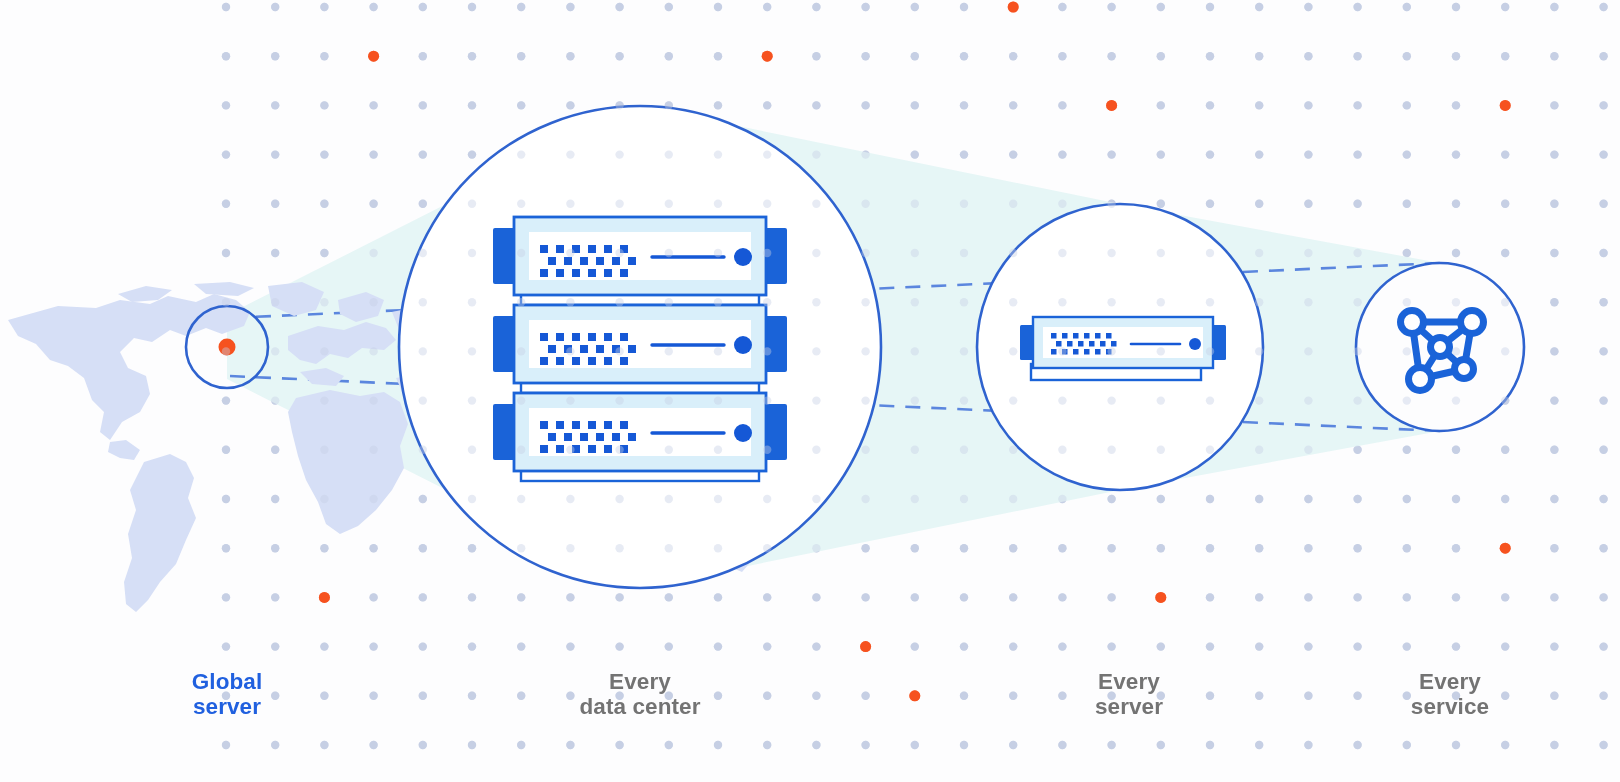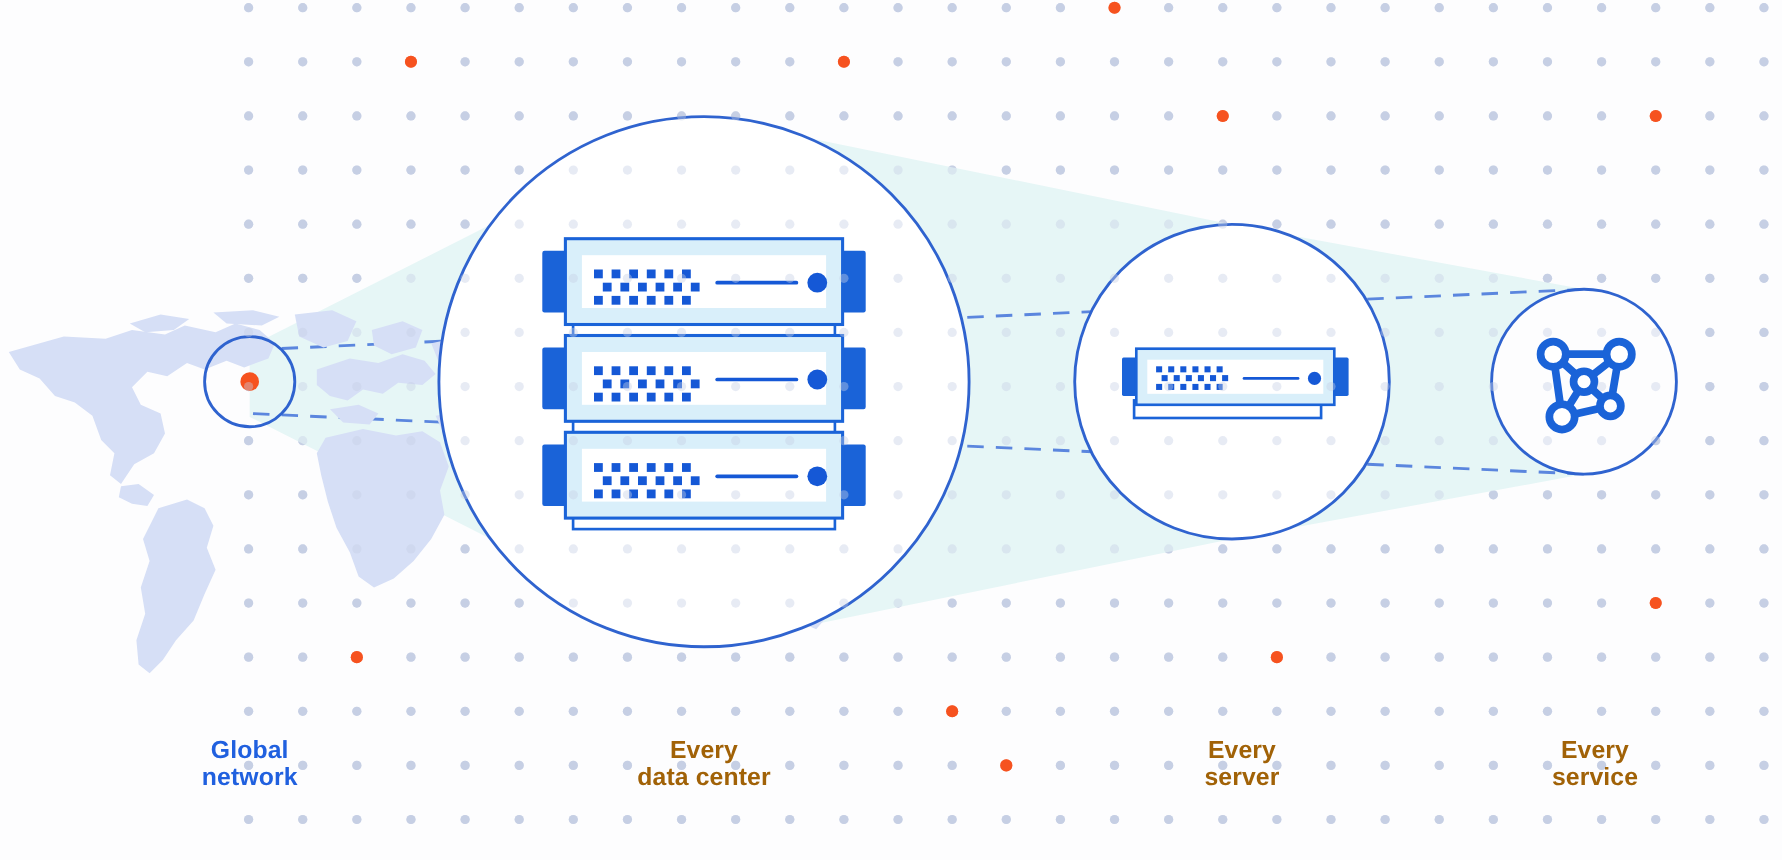--- a/index.html
+++ b/index.html
@@ -14,21 +14,21 @@
   #stage { position:absolute; inset:0; }
   .layer { position:absolute; inset:0; }
   svg.layer { display:block; }
 
   .label {
     position:absolute;
     text-align:center;
     font-size:22.5px;
     line-height:25px;
     font-weight:700;
-    color:#a16207;
+    color:#737373;
     letter-spacing:0.1px;
     white-space:pre-line;
     user-select:none;
   }
   .label.accent { color:#2060df; }
 </style>
 </head>
 <body>
 
 <div id="stage">
@@ -1185,21 +1185,21 @@
         <circle cx="1357.6" cy="745.0" r="4.2" fill="#c6cfe4" opacity="0.75"></circle>
         <circle cx="1406.8" cy="745.0" r="4.2" fill="#c6cfe4" opacity="0.75"></circle>
         <circle cx="1456.0" cy="745.0" r="4.2" fill="#c6cfe4" opacity="0.75"></circle>
         <circle cx="1505.2" cy="745.0" r="4.2" fill="#c6cfe4" opacity="0.75"></circle>
         <circle cx="1554.4" cy="745.0" r="4.2" fill="#c6cfe4" opacity="0.75"></circle>
         <circle cx="1603.6" cy="745.0" r="4.2" fill="#c6cfe4" opacity="0.75"></circle>
       </g>
   </svg>
 
   <div class="label accent" style="left:127px; top:669px; width:200px;">Global
-network</div>
+server</div>
 
   <div class="label" style="left:520px; top:669px; width:240px;">Every
 data center</div>
 
   <div class="label" style="left:1019px; top:669px; width:220px;">Every
 server</div>
 
   <div class="label" style="left:1340px; top:669px; width:220px;">Every
 service</div>
 

